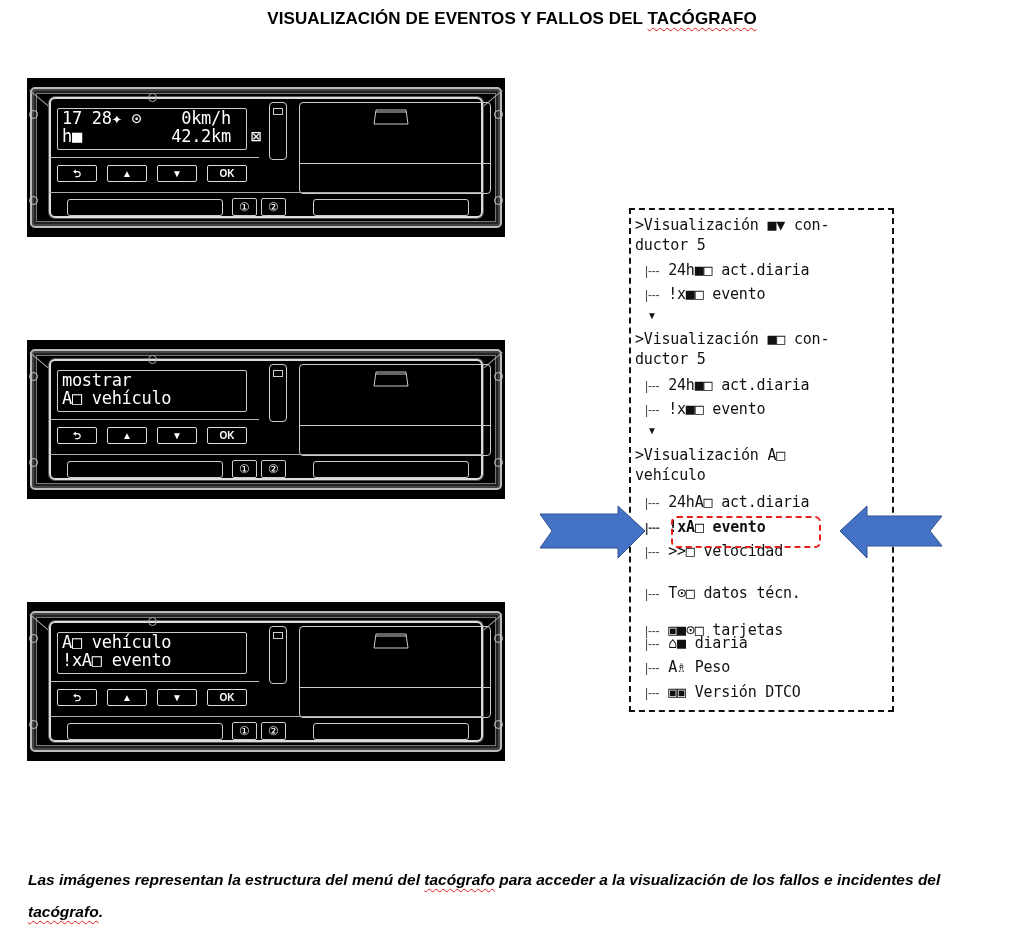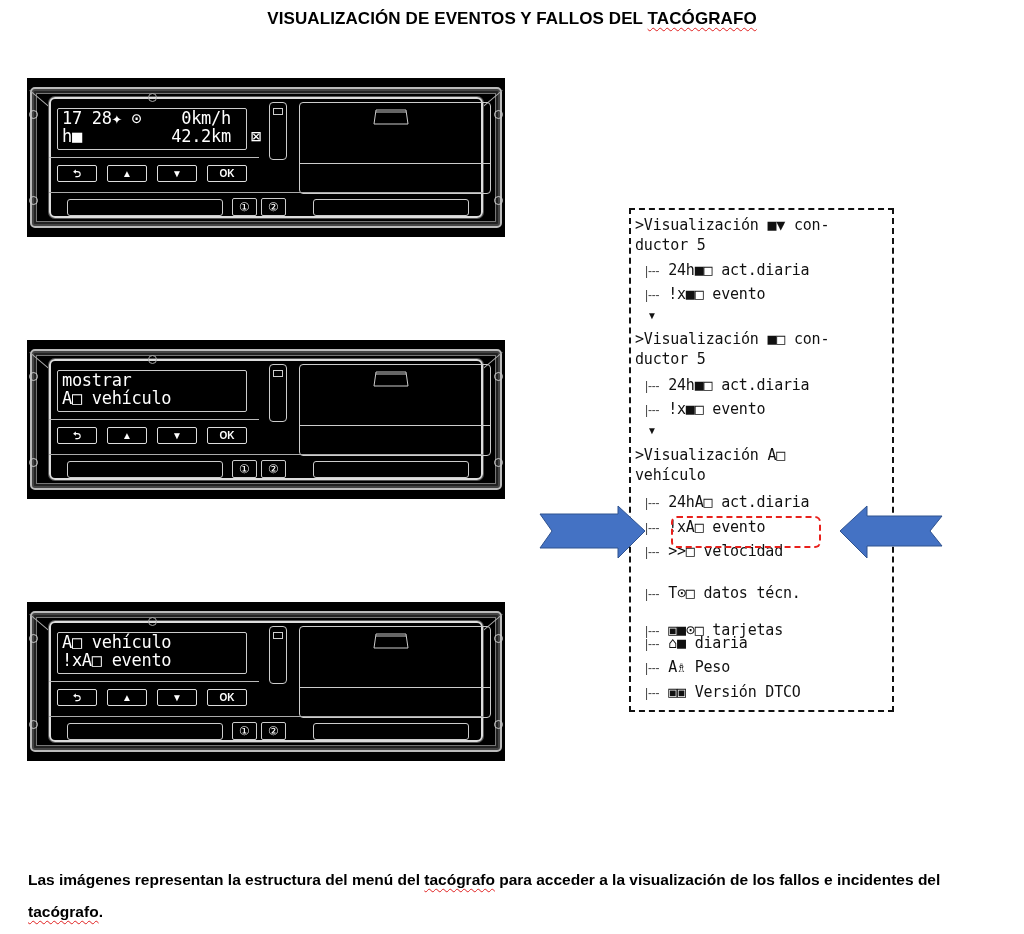--- a/index.html
+++ b/index.html
@@ -26,21 +26,21 @@
   .drv-btn { position:absolute; top:120px; width:25px; height:18px; border:1px solid #ccc; border-radius:2px; color:#fff; text-align:center; font-size:12px; line-height:17px; box-sizing:border-box; }
   .lens { position:absolute; left:121px; top:15px; width:7px; height:7px; border:1px solid #aaa; border-radius:50%; }
 
   
   .menu { position:absolute; left:629px; top:208px; width:265px; height:504px; border:2px dashed #111; box-sizing:border-box; }
   .menu .ln { position:absolute; font-family:"DejaVu Sans Mono", monospace; font-size:15px; color:#111; white-space:pre; letter-spacing:-0.2px; }
   .menu .br { font-family:"Liberation Sans", sans-serif; font-size:12px; color:#444; }
   .menu .down { position:absolute; font-size:10px; color:#111; }
   .highlight { position:absolute; left:671px; top:516px; width:150px; height:32px; border:2px dashed #e8201c; border-radius:6px; box-sizing:border-box; }
 
-  .caption { position:absolute; left:28px; top:864px; width:975px; font-weight:bold; font-size:15.5px; line-height:32px; color:#000; }
+  .caption { position:absolute; left:28px; top:864px; width:975px; font-style:italic; font-weight:bold; font-size:15.5px; line-height:32px; color:#000; }
 </style>
 </head>
 <body>
 
 <div class="title"><span>VISUALIZACIÓN DE EVENTOS Y FALLOS DEL </span><span class="spell">TACÓGRAFO</span></div>
 
 <div class="tacho" style="top:78px;">
   <div class="bezel"></div>
   <div class="diag" style="left:3px;top:12px;transform:rotate(40deg);transform-origin:0 0;"></div>
   <div class="diag" style="right:3px;top:12px;transform:rotate(-40deg);transform-origin:100% 0;"></div>
@@ -148,21 +148,21 @@
 
   <div class="ln" style="left:4px;top:120px;">&gt;Visualización ■□ con-</div>
   <div class="ln" style="left:4px;top:140px;">ductor 5</div>
   <div class="ln" style="left:14px;top:166px;"><span class="br">|---</span> <span>24h■□ act.diaria</span></div>
   <div class="ln" style="left:14px;top:190px;"><span class="br">|---</span> <span>!x■□ evento</span></div>
   <div class="down" style="left:16px;top:215px;">▼</div>
 
   <div class="ln" style="left:4px;top:236px;">&gt;Visualización A□</div>
   <div class="ln" style="left:4px;top:256px;">vehículo</div>
   <div class="ln" style="left:14px;top:283px;"><span class="br">|---</span> <span>24hA□ act.diaria</span></div>
-  <div class="ln" style="left:14px;top:308px;"><span class="br">|---</span> <span>!xA□ evento</span></div>
+  <div class="ln" style="left:14px;top:308px;font-weight:bold;"><span class="br">|---</span> <span>!xA□ evento</span></div>
   <div class="ln" style="left:14px;top:332px;"><span class="br">|---</span> <span>&gt;&gt;□ velocidad</span></div>
   <div class="ln" style="left:14px;top:374px;"><span class="br">|---</span> <span>T⊙□ datos técn.</span></div>
   <div class="ln" style="left:14px;top:399px;margin-top:12px;"><span class="br">|---</span> <span>▣■⊙□ tarjetas</span></div>
   <div class="ln" style="left:14px;top:424px;"><span class="br">|---</span> <span>⌂■ diaria</span></div>
   <div class="ln" style="left:14px;top:448px;"><span class="br">|---</span> <span>A♗ Peso</span></div>
   <div class="ln" style="left:14px;top:473px;"><span class="br">|---</span> <span>▣▣ Versión DTCO</span></div>
 </div>
 
 <div class="highlight"></div>
 

